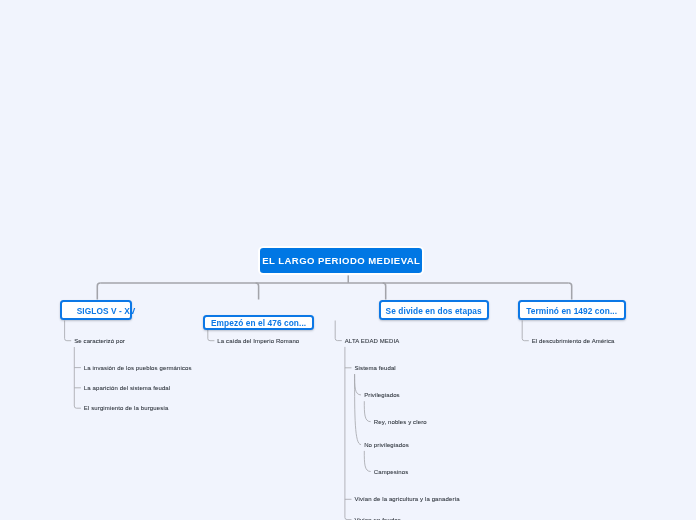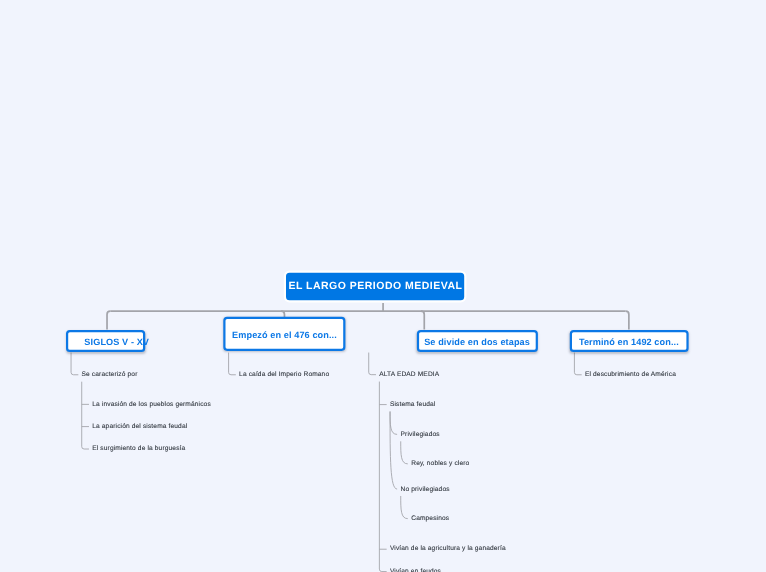--- a/index.html
+++ b/index.html
@@ -53,21 +53,21 @@
   <div class="node" id="root-node" style="left: 258.3px; top: 245.5px; width: 166px; height: 29.9px;">
      <span>EL LARGO PERIODO MEDIEVAL</span>
   </div>
 <div class="node branch-node" style="left: 60.1px; top: 299.6px; width: 72px; height: 20.9px; padding-left: 20px;">
       <span>SIGLOS V - XV</span>
     </div>
     <div class="leaf" style="left: 74.15px; top: 340.7px;">Se caracterizó por</div>
     <div class="leaf" style="left: 83.85px; top: 367.6px;">La invasión de los pueblos germánicos</div>
     <div class="leaf" style="left: 83.85px; top: 387.8px;">La aparición del sistema feudal</div>
     <div class="leaf" style="left: 83.85px; top: 408.2px;">El surgimiento de la burguesía</div>
-    <div class="node branch-node" style="left: 203.3px; top: 288px; width: 110.6px; height: 31px;">
+    <div class="node branch-node" style="left: 203.3px; top: 315px; width: 110.6px; height: 15px;">
       <span>Empezó en el 476 con...</span>
     </div>
     <div class="leaf" style="left: 217.35px; top: 340.7px;">La caída del Imperio Romano</div>
     <div class="node branch-node" style="left: 330.7px; top: 299.6px; width: 110px; height: 20.9px; margin-left: 48px;">
       <span>Se divide en dos etapas</span>
     </div>
     <div class="leaf" style="left: 344.75px; top: 340.6px;">ALTA EDAD MEDIA</div>
     <div class="leaf" style="left: 354.45px; top: 367.8px;">Sistema feudal</div>
     <div class="leaf" style="left: 364.15px; top: 394.9px;">Privilegiados</div>
     <div class="leaf" style="left: 373.85px; top: 421.7px;">Rey, nobles y clero</div>

